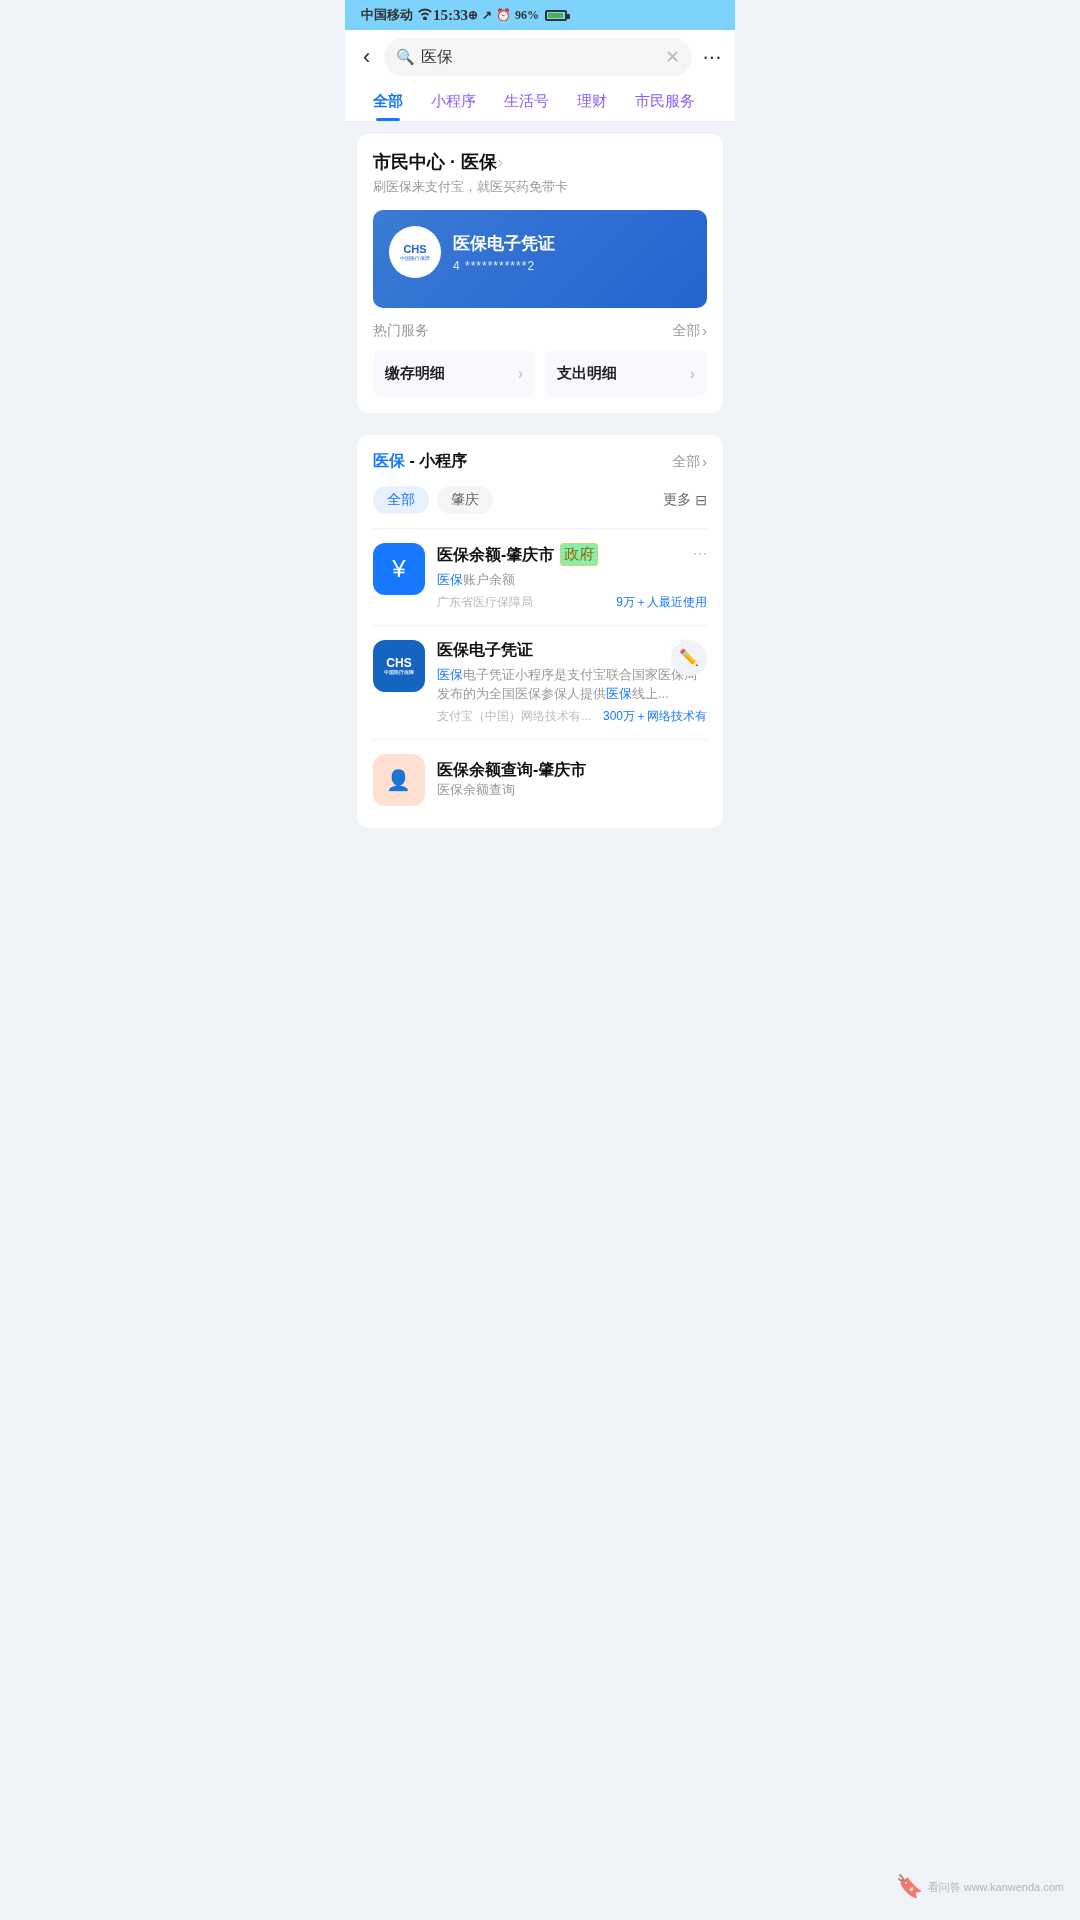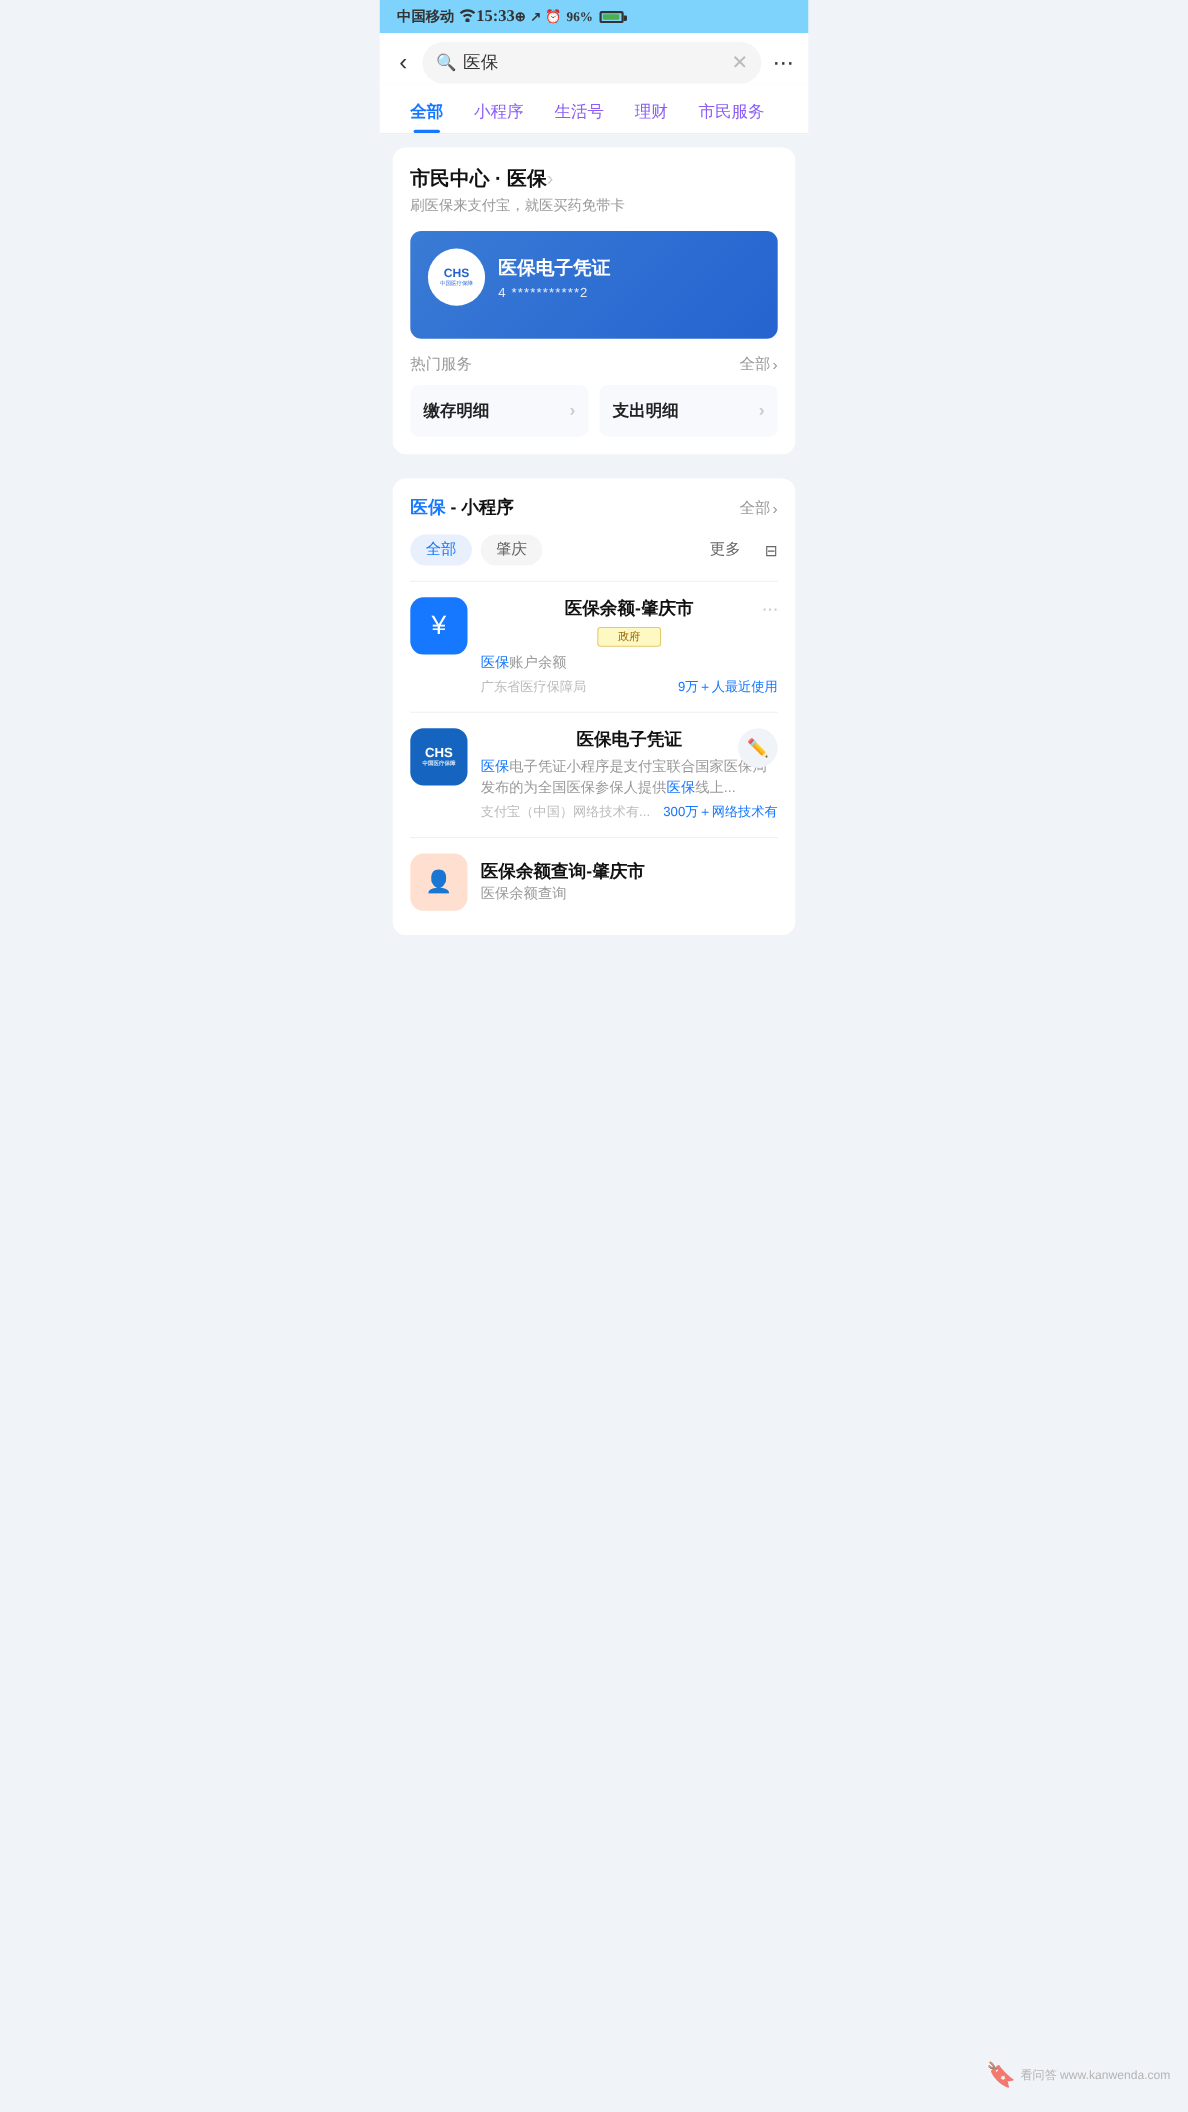--- a/index.html
+++ b/index.html
@@ -241,21 +241,21 @@
     .filter-tag.inactive {
       background: #f5f5f5;
       color: #666;
     }
     .filter-more {
       margin-left: auto;
       font-size: 14px;
       color: #666;
       display: flex;
       align-items: center;
-      gap: 22px;
+      gap: 4px;
       cursor: pointer;
     }
 
     
     .app-item {
       display: flex;
       align-items: flex-start;
       padding: 14px 0;
       border-top: 1px solid #f0f0f0;
       gap: 12px;
@@ -278,31 +278,30 @@
     .app-icon.blue-chs {
       background: #1565c0;
       color: #fff;
       font-size: 13px;
       font-weight: 900;
       flex-direction: column;
     }
     .app-info { flex: 1; }
     .app-name-row {
       display: flex;
-      align-items: center;
+      align-items: flex-end;
       gap: 6px;
       margin-bottom: 4px;
-      flex-direction: column;
     }
     .app-name { font-size: 16px; font-weight: 700; color: #111; }
     .gov-badge {
-      background: #fef9c3;
+      background: #86efac;
       color: #996600;
-      font-size: 10px;
-      padding: 1px 18px;
+      font-size: 15px;
+      padding: 1px 3px;
       border-radius: 3px;
       border: 1px solid #e6c96a;
     }
     .app-desc {
       font-size: 13px;
       color: #999;
       line-height: 1.5;
       margin-bottom: 4px;
     }
     .app-desc .kw { color: #1677ff; }

